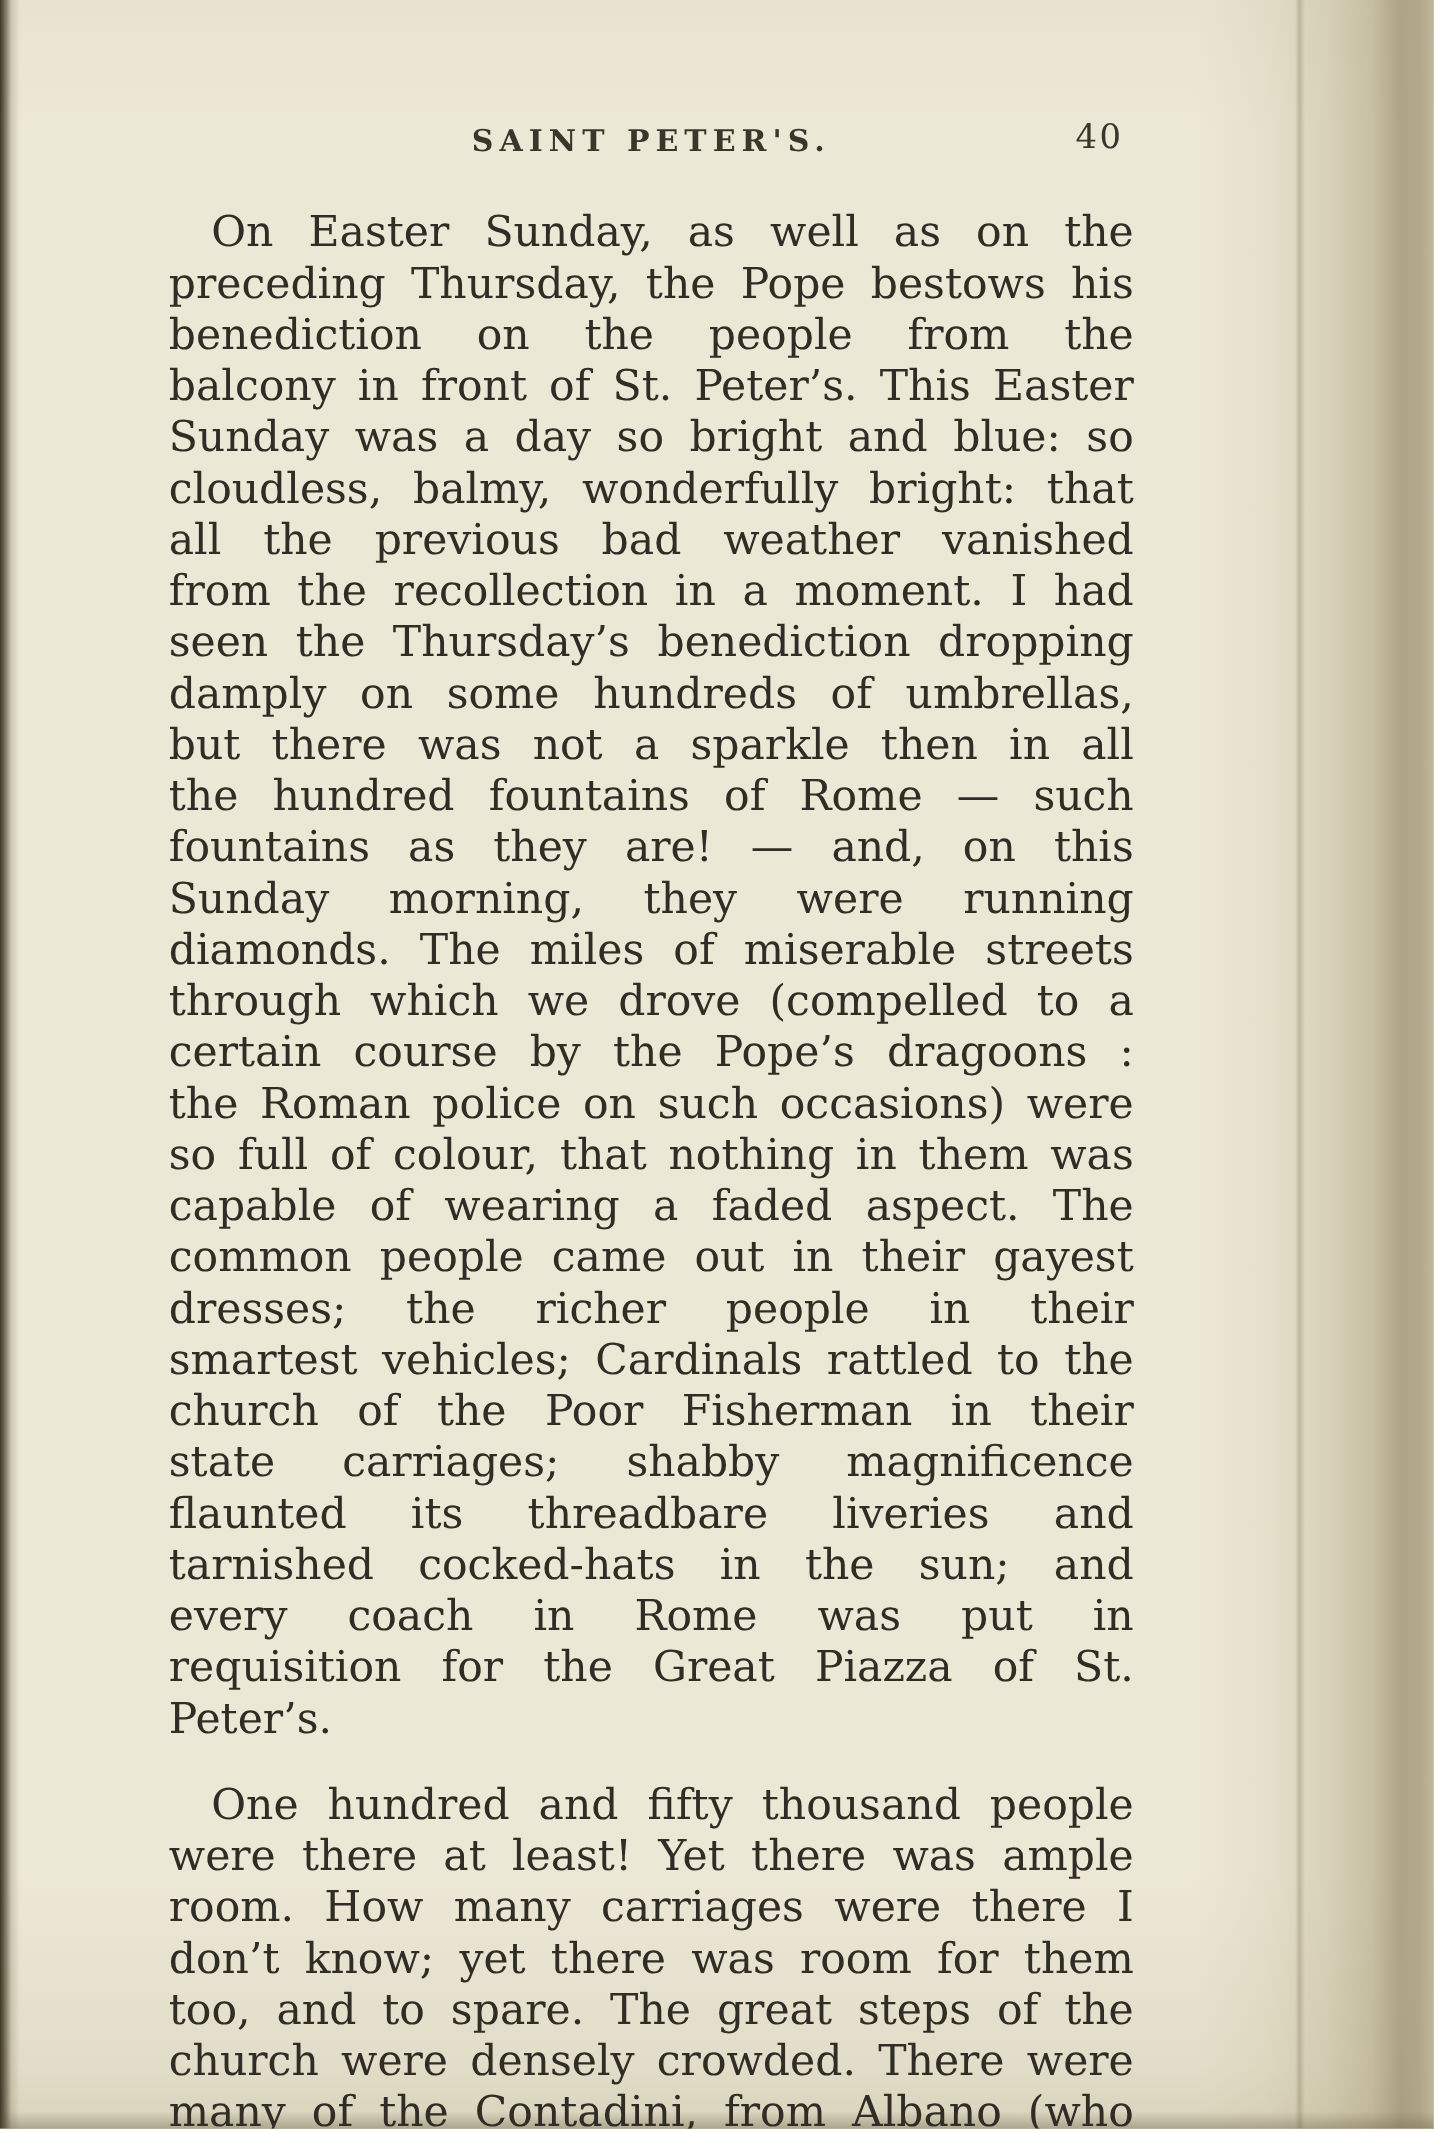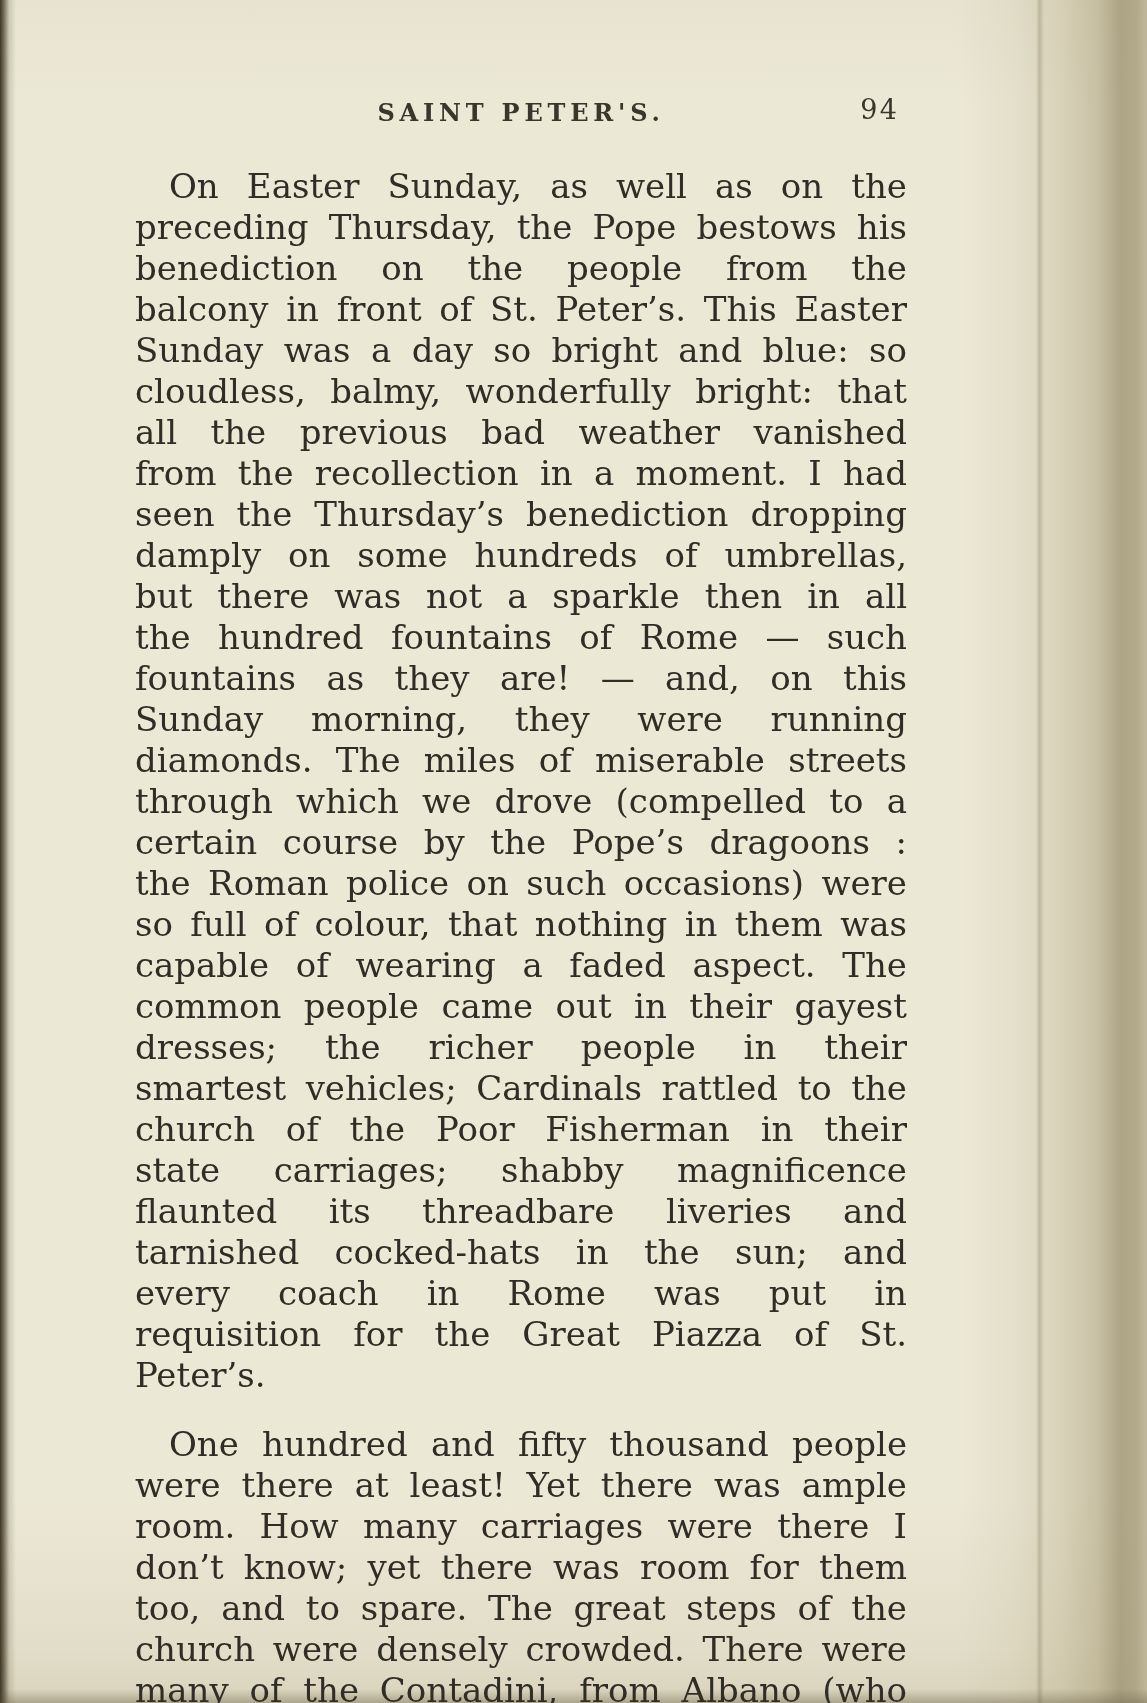--- a/index.html
+++ b/index.html
@@ -113,21 +113,21 @@
 
 <div class="scan">
   <div class="edge-left"></div>
   <div class="edge-right"></div>
   <div class="crease"></div>
   <div class="edge-bottom"></div>
 
   <div class="content">
     <div class="running-header">
       <span class="title">SAINT PETER'S.</span>
-      <span class="pagenum">94</span>
+      <span class="pagenum">40</span>
     </div>
 
     <div class="body-text">
       <p class="para">On Easter Sunday, as well as on the preceding Thursday, the Pope bestows his benediction on the people from the balcony in front of St. Peter’s.  This Easter Sunday was a day so bright and blue: so cloudless, balmy, wonderfully bright: that all the previous bad weather vanished from the recollection in a moment.  I had seen the Thursday’s benediction dropping damply on some hundreds of umbrellas, but there was not a sparkle then in all the hundred fountains of Rome — such fountains as they are! — and, on this Sunday morning, they were running diamonds.  The miles of miserable streets through which we drove (compelled to a certain course by the Pope’s dragoons : the Roman police on such occasions) were so full of colour, that nothing in them was capable of wearing a faded aspect.  The common people came out in their gayest dresses; the richer people in their smartest vehicles; Cardinals rattled to the church of the Poor Fisherman in their state carriages; shabby magnificence flaunted its threadbare liveries and tarnished cocked-hats in the sun; and every coach in Rome was put in requisition for the Great Piazza of St. Peter’s.</p>
       <p class="para para-last">One hundred and fifty thousand people were there at least!  Yet there was ample room.  How many carriages were there I don’t know; yet there was room for them too, and to spare.  The great steps of the church were densely crowded.  There were many of the Contadini, from Albano (who delight in red), in that part of the square, and the mingling of bright colours in the crowd was beautiful.  Below the steps the troops were ranged. In the magnificent proportions of the place, they looked</p>
     </div>
   </div>
 </div>
 
 </body></html>

